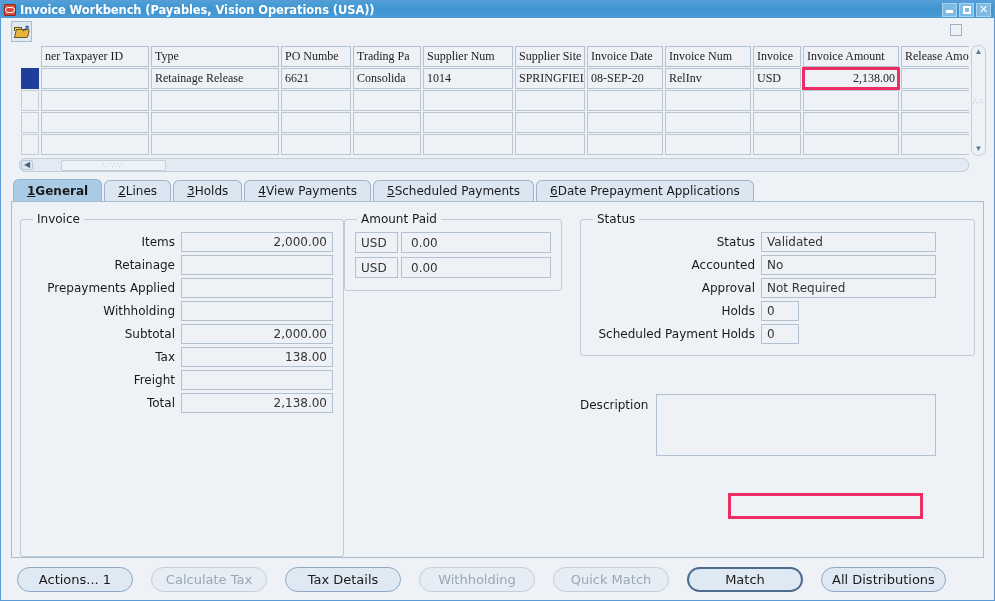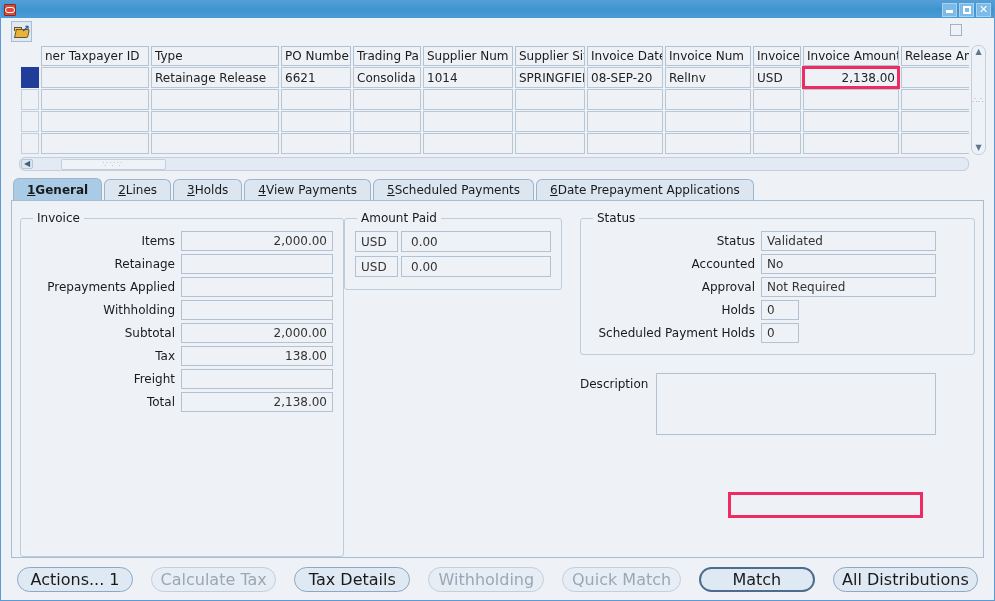--- a/index.html
+++ b/index.html
@@ -130,20 +130,21 @@
   }
 
   
   .gridwrap {
     margin: 0 8px 0 18px;
     flex: none;
     position: relative;
   }
   .gridscroll {
     display: flex;
+    font-family: Liberation Serif, serif;
   }
   .gridbody { flex: 1; overflow: hidden; }
   table.grid {
     border-collapse: separate;
     border-spacing: 2px 1px;
     table-layout: fixed;
     width: 100%;
   }
   table.grid th {
     background: #eef2f7;
@@ -353,21 +354,21 @@
     position: absolute;
     left: 716px; top: 291px;
     width: 195px; height: 26px;
     border: 3px solid #ef2b63;
     pointer-events: none;
     z-index: 5;
   }
 
   .desc-row {
     display: flex; align-items: flex-start;
-    margin-top: 18px;
+    margin-top: 38px;
   }
   .desc-label { font-size: 12px; padding: 4px 8px 0 0; }
   .desc-area {
     width: 280px; height: 62px;
     background: #eef2f7;
     border: 1px solid #b3c2d2;
   }
 
   
   .btnrow {
@@ -377,21 +378,21 @@
     gap: 18px;
     flex: none;
   }
   .btn {
     height: 25px;
     min-width: 116px;
     background: #dfe9f3;
     border: 1px solid #8fa8c2;
     border-radius: 13px;
     display: flex; align-items: center; justify-content: center;
-    font-size: 16px;
+    font-size: 13px;
     color: #1a1a1a;
     white-space: nowrap;
     padding: 0 10px;
     text-align: center;
   }
   .btn.disabled {
     color: #9aa7b5;
     border-color: #c3cfdc;
     background: #e6edf5;
   }
@@ -399,20 +400,21 @@
     border: 2px solid #4d6c8e;
   }
 </style>
 </head>
 <body>
 
 <div class="window">
 
   <div class="titlebar">
     <span class="tb-appicon"></span>
+    <span class="tb-title">Invoice Workbench (Payables, Vision Operations (USA))</span>
     <span class="tb-spacer"></span>
     <span class="tb-btns">
       <span class="tb-btn">
           <span class="min-g"></span>
         </span>
       <span class="tb-btn">
           <span class="max-g"></span>
         </span>
       <span class="tb-btn">
           <span class="close-g">✕</span>

